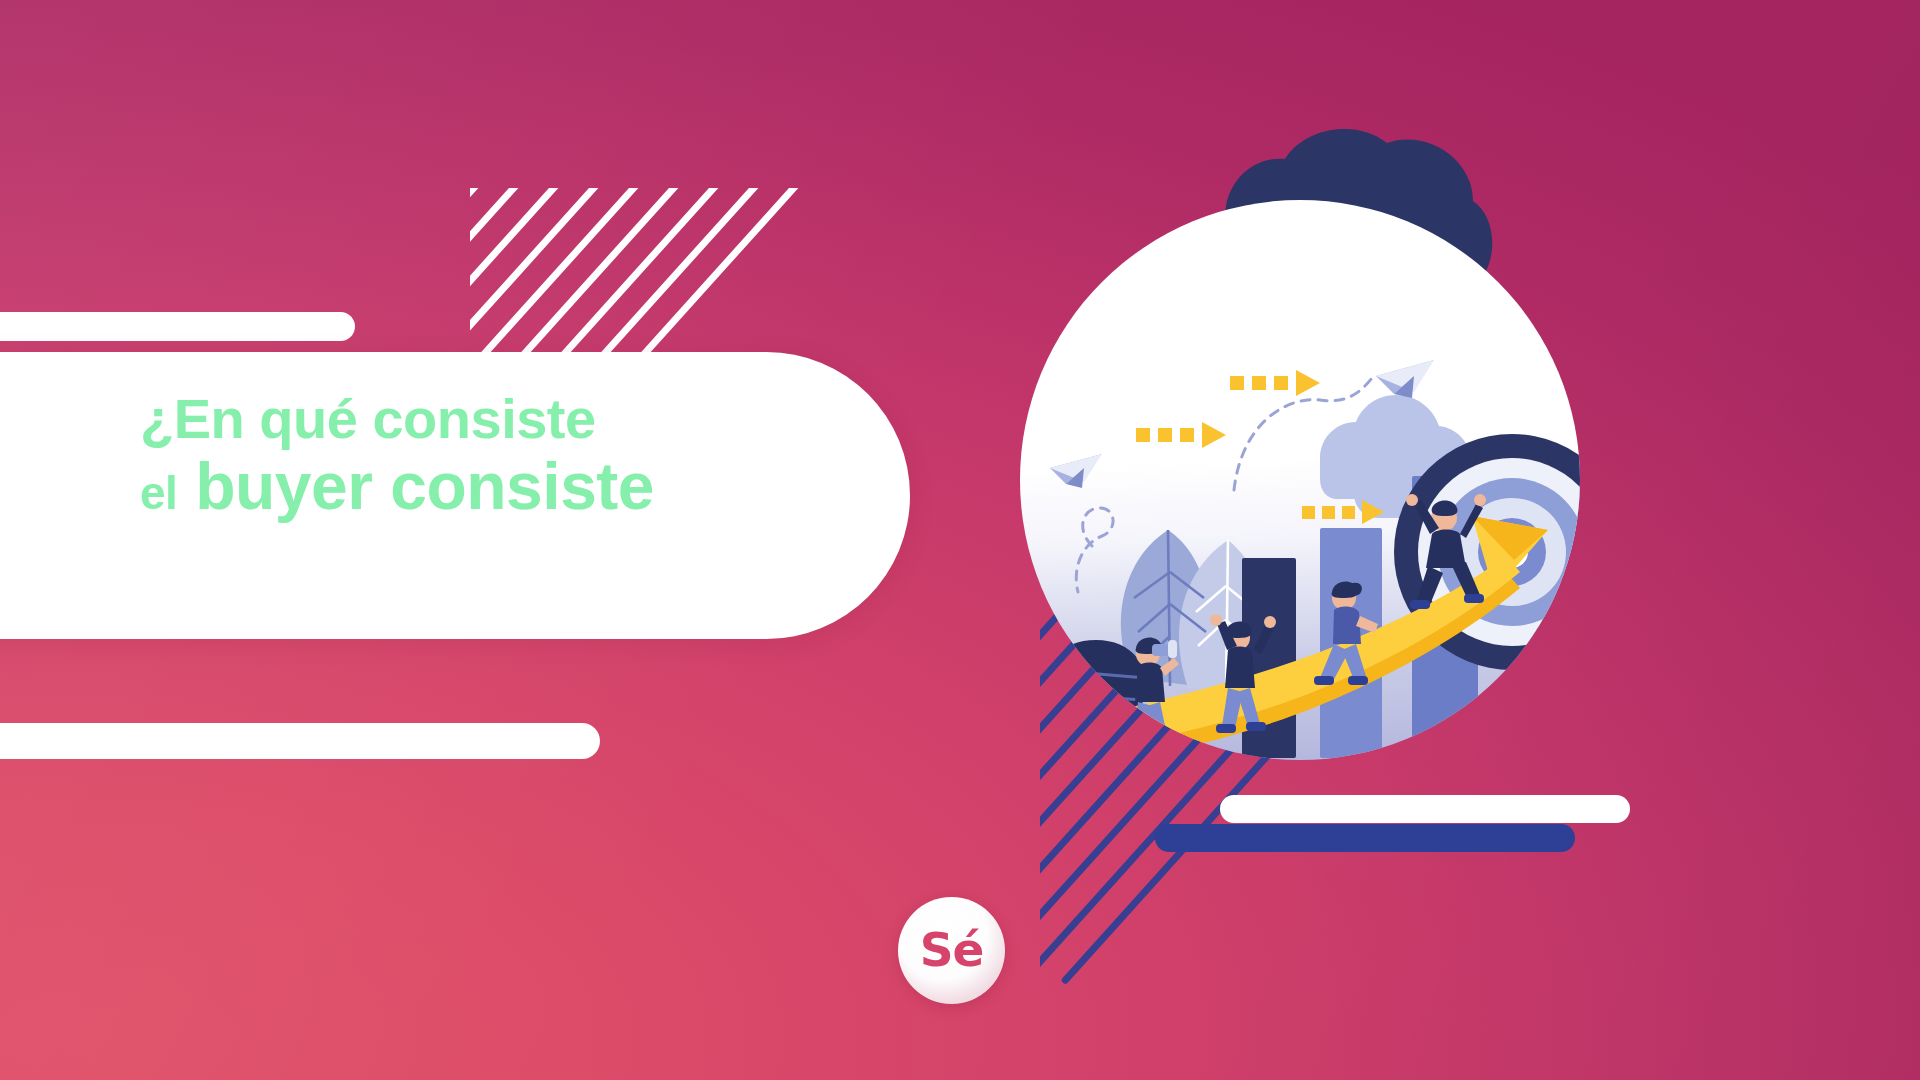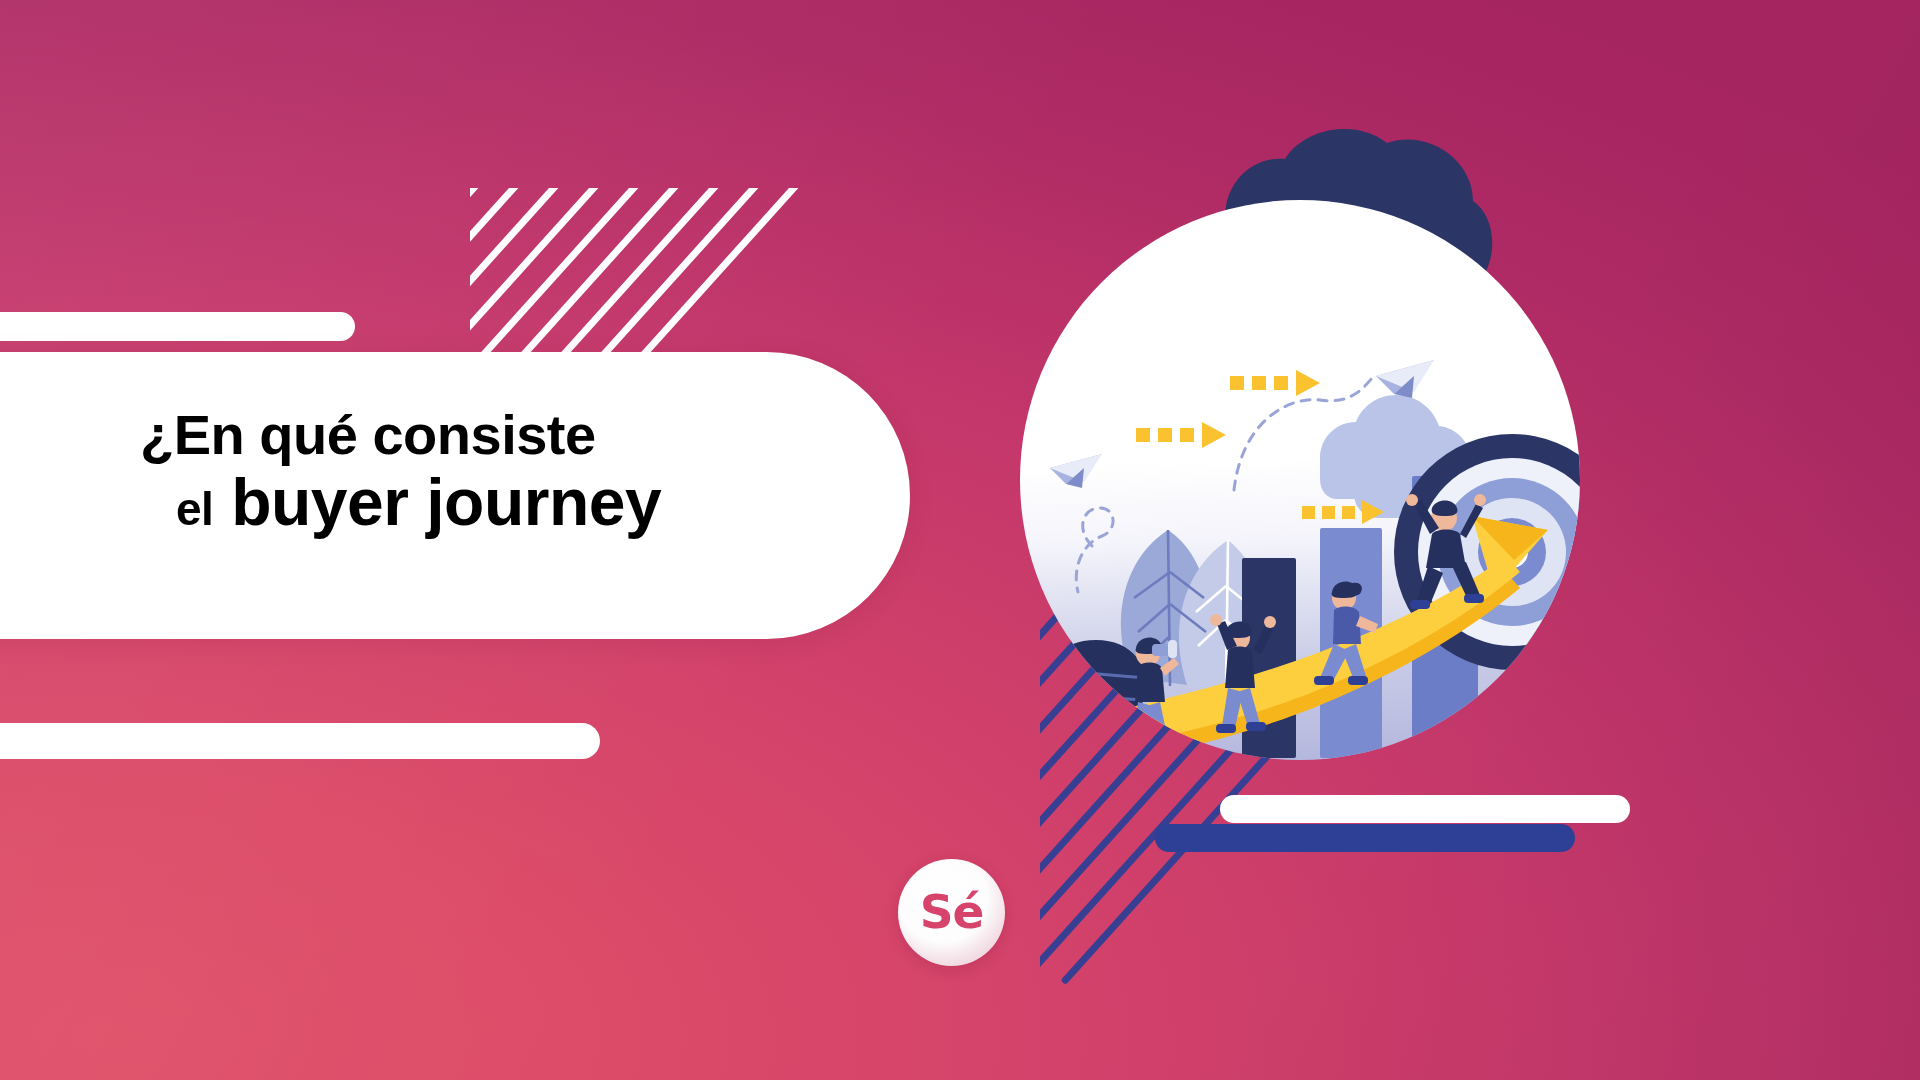--- a/index.html
+++ b/index.html
@@ -49,48 +49,48 @@
   .pill-top{left:-60px;top:312px;width:415px;height:29px;}
   .pill-bottom{left:-60px;top:723px;width:660px;height:36px;}
 
   
   .card{
     position:absolute;left:-90px;top:352px;width:1000px;height:287px;
     background:#ffffff;border-radius:0 150px 150px 0;
     box-shadow:0 4px 26px rgba(90,12,44,0.10);
   }
   .headline{
-    position:absolute;left:140px;top:406px;width:720px;
-    color:#000000;line-height:1.02;letter-spacing:-0.5px;
+    position:absolute;left:140px;top:390px;width:720px;
+    color:#86efac;line-height:1.02;letter-spacing:-0.5px;
   }
   .h-line{display:block;white-space:nowrap;}
   .h1{font-size:56px;font-weight:bold;margin-bottom:6px;}
   .h2{font-size:66px;font-weight:bold;margin-bottom:4px;}
   .h3{font-size:66px;font-weight:bold;}
   .lite{font-weight:bold;font-size:44px;letter-spacing:-0.5px;}
-  .h2 .lite,.h3 .lite{font-size:46px;margin-left:36px;}
+  .h2 .lite,.h3 .lite{font-size:46px;}
 
   
   .illo{position:absolute;left:1020px;top:110px;width:620px;height:640px;}
   .blob-dark{
     position:absolute;left:185px;top:15px;width:290px;height:205px;
   }
   .circle-main{
     position:absolute;left:0px;top:90px;width:560px;height:560px;border-radius:50%;
     background:linear-gradient(178deg,#ffffff 0%,#ffffff 46%,#f4f4fb 60%,#c8cbe6 82%,#b3b6dd 100%);
     overflow:hidden;
   }
 
   
   .pill-dark{position:absolute;left:1155px;top:824px;width:420px;height:28px;background:#2e3f96;border-radius:999px;}
   .pill-white2{position:absolute;left:1220px;top:795px;width:410px;height:28px;background:#ffffff;border-radius:999px;}
 
   
   .logo{
-    position:absolute;left:898px;top:859px;width:107px;height:107px;border-radius:50%;
+    position:absolute;left:898px;top:897px;width:107px;height:107px;border-radius:50%;
     background:radial-gradient(circle at 42% 36%, #ffffff 0%, #fdfdfe 48%, #f2dde4 72%, #eec6d2 100%);
     display:flex;align-items:center;justify-content:center;
     box-shadow:0 3px 14px rgba(105,10,47,0.18);
   }
   .logo-text{
     font-family:"DejaVu Sans", sans-serif;
     font-size:47px;font-weight:bold;color:#d6446b;letter-spacing:-1px;
     line-height:1;margin-top:-2px;
   }
 </style>
@@ -117,21 +117,21 @@
     </div>
 
   <div class="pill pill-top"></div>
 
   <div class="card"></div>
 
   <div class="headline">
     <span class="h-line h1">¿En qué consiste</span>
     <span class="h-line h2">
       <span class="lite">el</span>
-      <span>buyer journey</span>
+      <span>buyer consiste</span>
     </span>
   </div>
 
   <div class="pill pill-bottom"></div>
 
   <div class="stripes-blue" id="stripesBlue">
       <i style="left: 0px;"></i>
       <i style="left: 42px;"></i>
       <i style="left: 84px;"></i>
       <i style="left: 126px;"></i>

